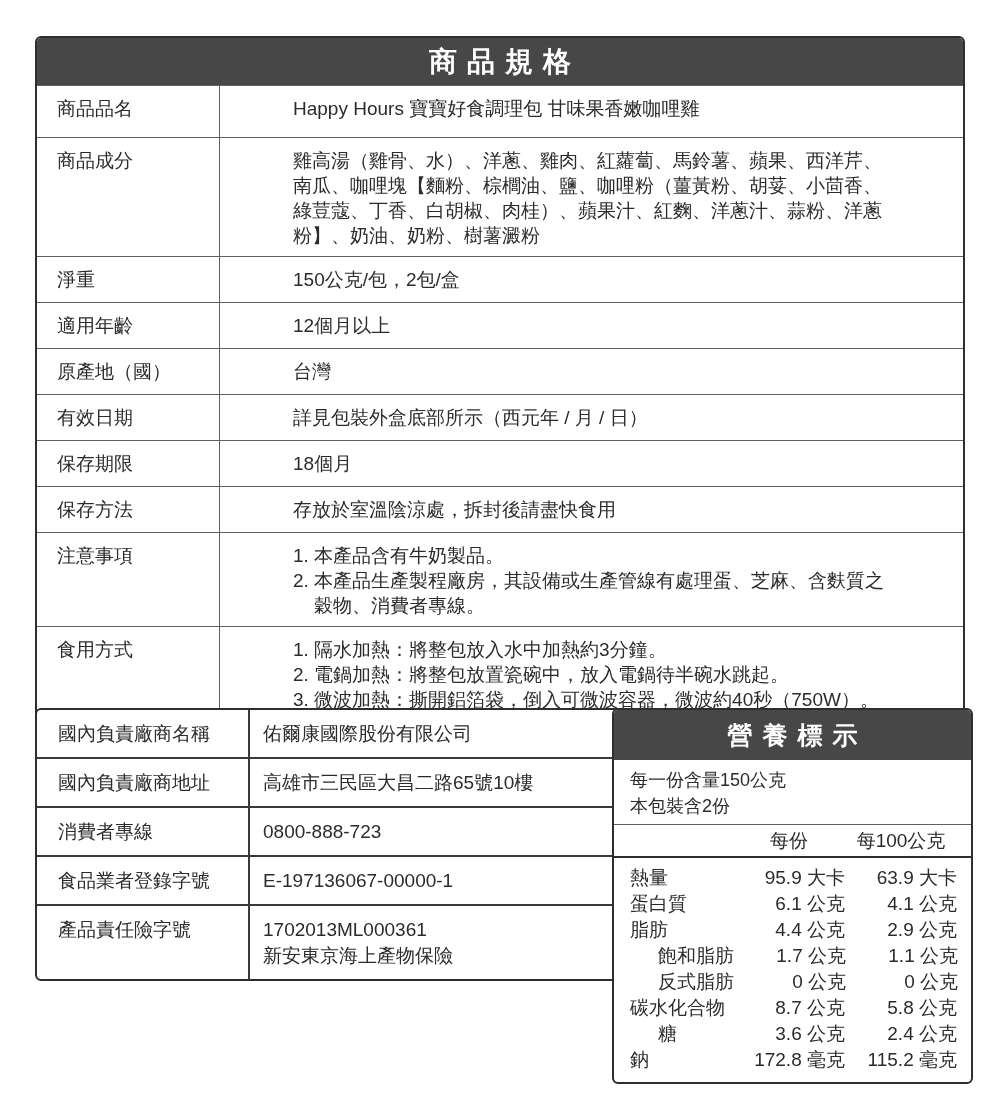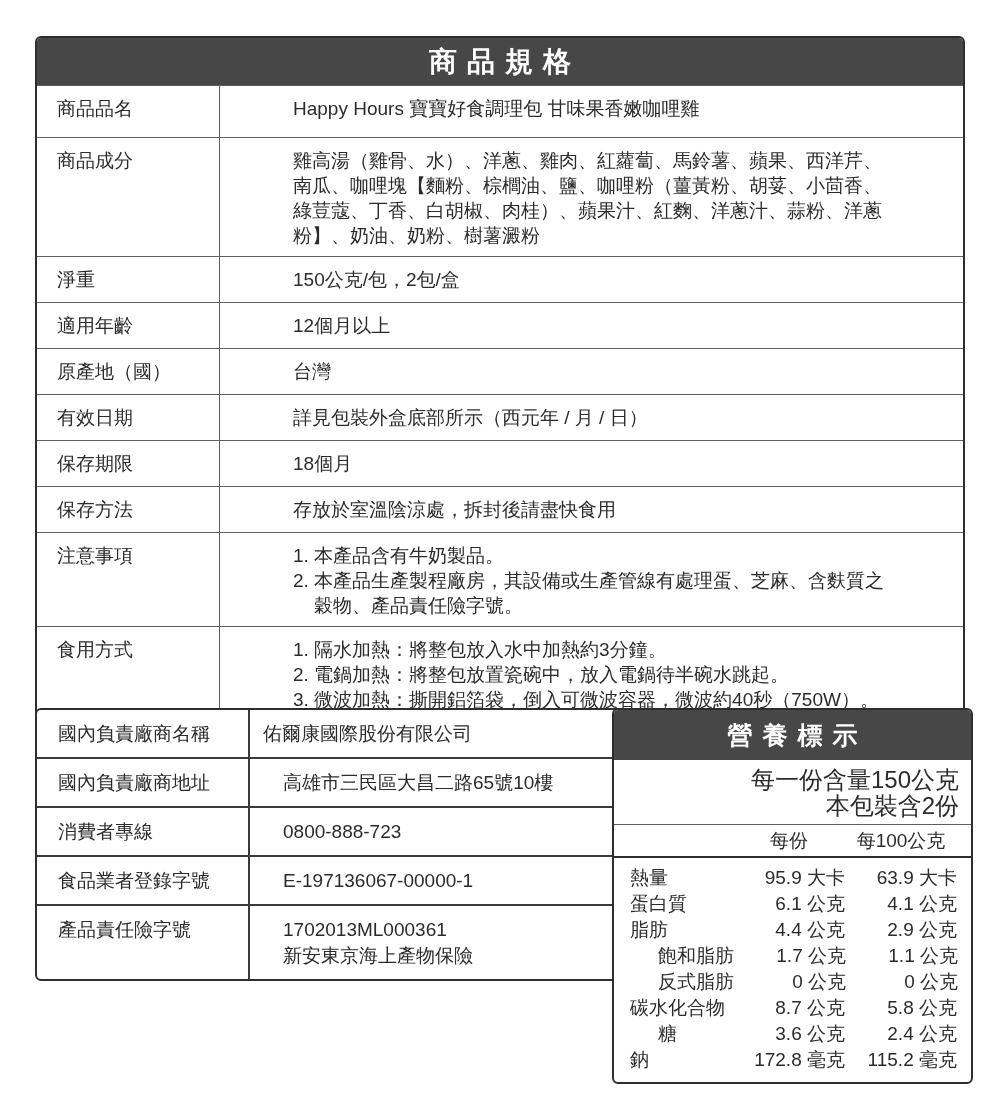--- a/index.html
+++ b/index.html
@@ -17,28 +17,28 @@
   .spec-table{position:absolute;left:35px;top:36px;width:930px;border:2px solid var(--outer);border-radius:6px;overflow:hidden;background:#fff;}
   .spec-title{height:47px;line-height:47px;background:var(--hdr);color:#fff;text-align:center;font-size:28px;font-weight:bold;letter-spacing:10px;text-indent:10px;}
   .srow{display:flex;border-top:1px solid var(--inner);gap:30px;}
   .slabel{width:183px;flex:0 0 183px;border-right:1px solid var(--inner);padding:10px 6px 8px 20px;font-size:19px;line-height:25px;}
   .svalue{flex:1;padding:10px 24px 8px 43px;font-size:19px;line-height:25px;}
   .svalue .cont{padding-left:21px;}
 
   
   .company-table{position:absolute;left:35px;top:708px;width:640px;border:2px solid var(--outer);border-radius:6px;overflow:hidden;background:#fff;}
   .crow{display:flex;}
-  .crow + .crow{border-top:2px solid var(--inner-dark);gap:20px;}
+  .crow + .crow{border-top:2px solid var(--inner-dark);}
   .clabel{width:213px;flex:0 0 213px;border-right:2px solid var(--inner-dark);padding:11px 4px 10px 21px;font-size:19px;line-height:26px;}
   .cvalue{flex:1;padding:11px 21px 10px 13px;font-size:19px;line-height:26px;}
 
   
   .nutrition-table{position:absolute;left:612px;top:708px;width:361px;border:2px solid var(--outer);border-radius:6px;overflow:hidden;background:#fff;}
   .n-title{height:50px;line-height:50px;background:var(--hdr);color:#fff;text-align:center;font-size:25px;font-weight:bold;letter-spacing:10px;text-indent:10px;}
-  .n-serving{padding:7px 12px 5px 16px;font-size:24px;line-height:26px;border-bottom:1px solid var(--inner);text-align:right;}
+  .n-serving{padding:7px 20px 5px 16px;font-size:18px;line-height:26px;border-bottom:1px solid var(--inner);}
   .n-heads{display:grid;grid-template-columns:1fr 112px 112px;padding:3px 14px 3px 16px;border-bottom:2px solid var(--outer);font-size:19px;line-height:25px;}
   .n-heads .n-col{text-align:center;}
   .n-rows{padding:7px 14px 9px 16px;}
   .n-row{display:grid;grid-template-columns:1fr 112px 112px;font-size:19px;line-height:26px;}
   .n-val{text-align:right;white-space:nowrap;}
   .n-row.ind .n-label{padding-left:28px;}
   .n-label{white-space:nowrap;}
 </style>
 </head>
 <body>
@@ -91,21 +91,21 @@
     <div class="srow" style="min-height:46px">
       <div class="slabel">保存方法</div>
       <div class="svalue">存放於室溫陰涼處，拆封後請盡快食用</div>
     </div>
 
     <div class="srow" style="min-height:92px">
       <div class="slabel">注意事項</div>
       <div class="svalue">
         <div>1. 本產品含有牛奶製品。</div>
         <div>2. 本產品生產製程廠房，其設備或生產管線有處理蛋、芝麻、含麩質之</div>
-        <div class="cont">穀物、產品責任險字號。</div>
+        <div class="cont">穀物、消費者專線。</div>
       </div>
     </div>
 
     <div class="srow" style="min-height:92px">
       <div class="slabel">食用方式</div>
       <div class="svalue">
         <div>1. 隔水加熱：將整包放入水中加熱約3分鐘。</div>
         <div>2. 電鍋加熱：將整包放置瓷碗中，放入電鍋待半碗水跳起。</div>
         <div>3. 微波加熱：撕開鋁箔袋，倒入可微波容器，微波約40秒（750W）。</div>
       </div>

